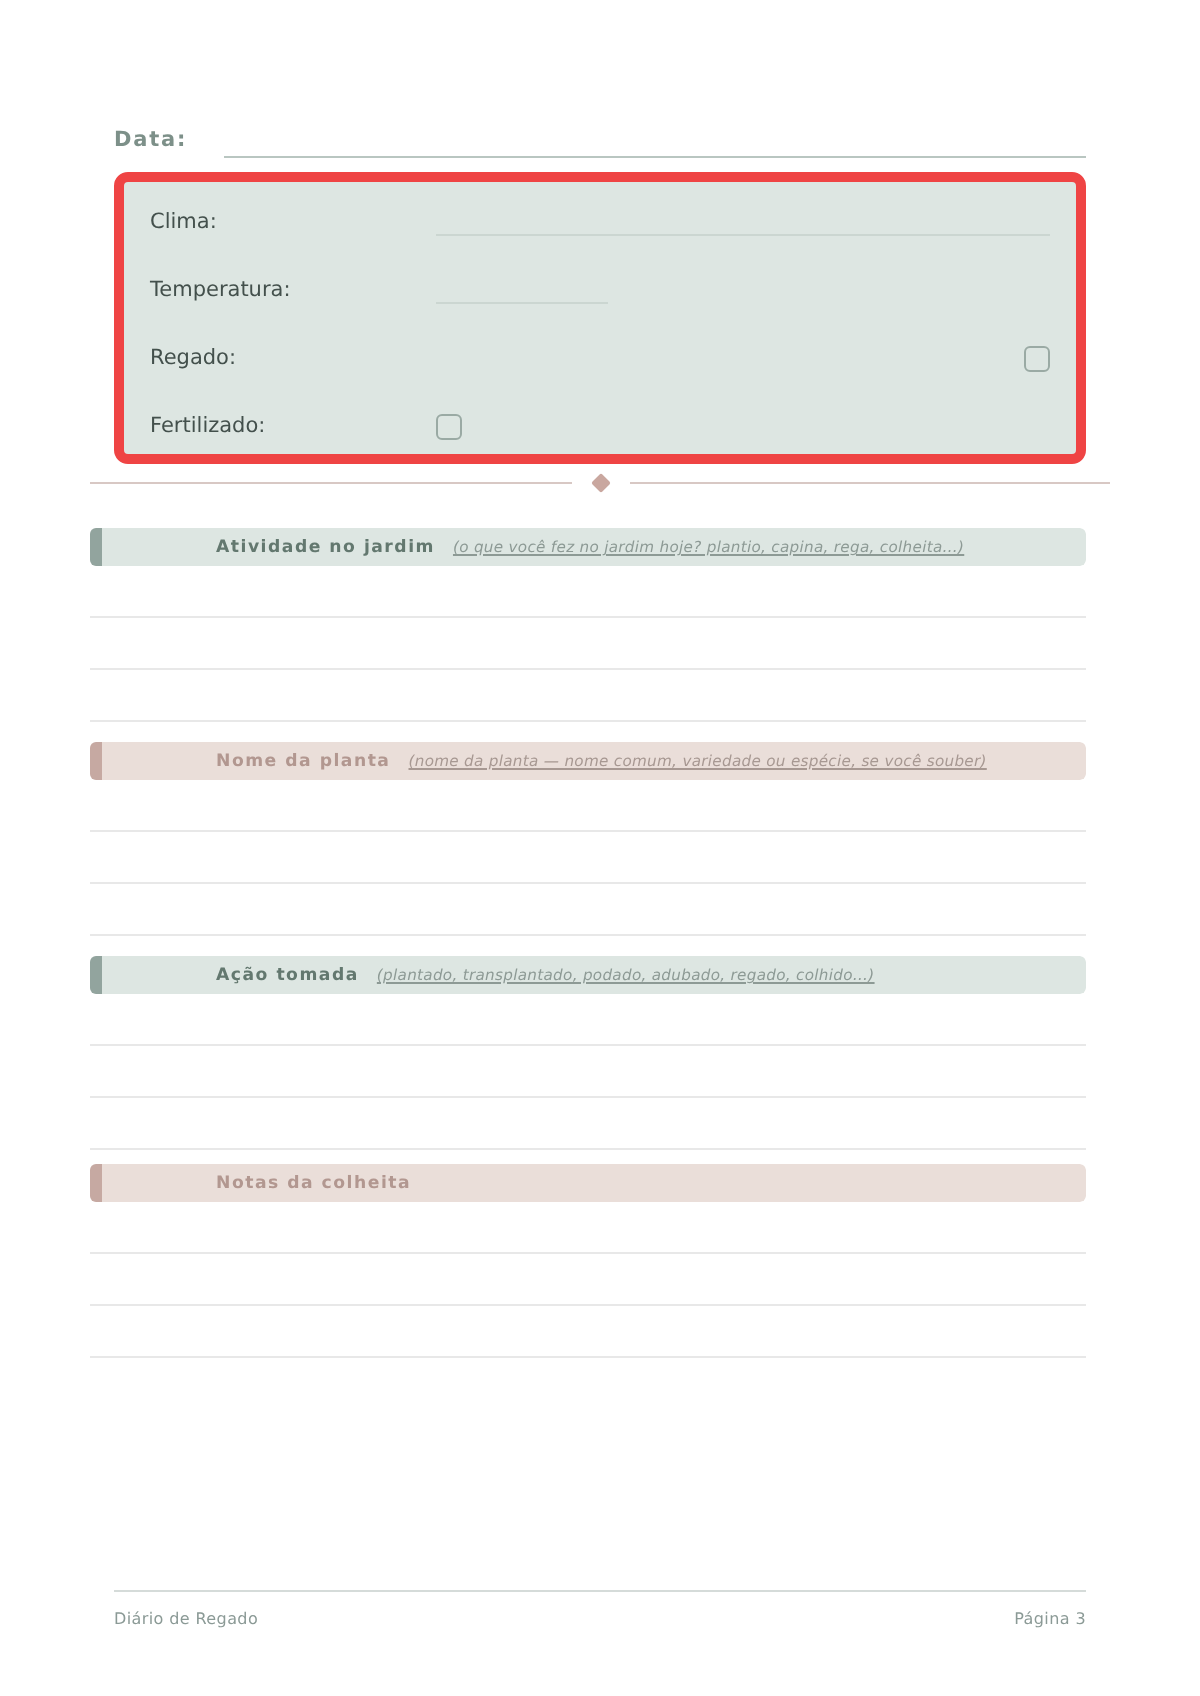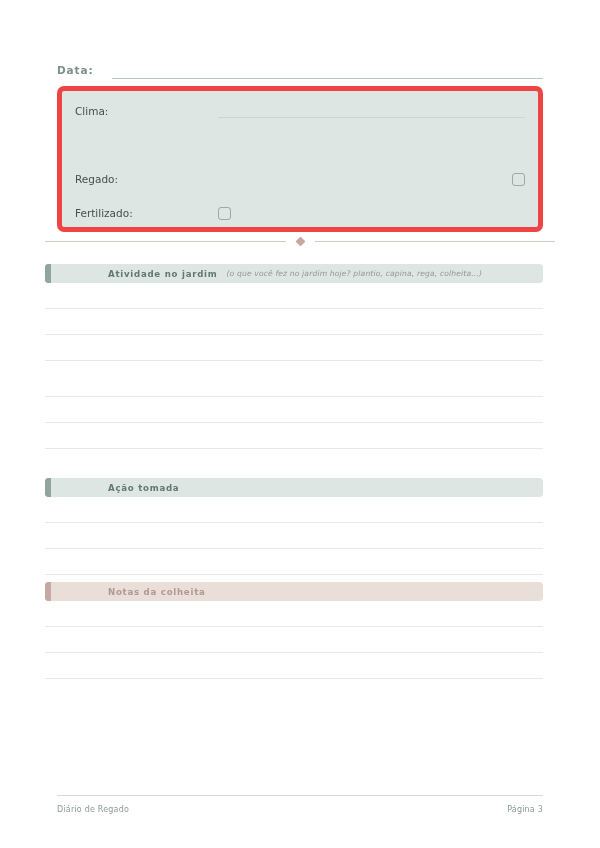--- a/index.html
+++ b/index.html
@@ -156,20 +156,21 @@
     letter-spacing: 0.75px;
     white-space: nowrap;
     margin-left: 43px;
   }
   .sec-hint {
     font-size: 7.6px;
     font-style: italic;
     letter-spacing: 0.15px;
     margin-left: 9px;
     white-space: nowrap;
+    text-decoration: underline;
   }
 
   
   .sec-green .sec-bar { background: #92a49e; }
   .sec-green .sec-fill { background: #dde6e2; }
   .sec-green .sec-title { color: #63786f; }
   .sec-green .sec-hint { color: #8d9a95; }
 
   
   .sec-rose .sec-bar { background: #c6a9a2; }
@@ -218,20 +219,24 @@
     <span class="date-line"></span>
   </div>
 
   <div class="info-box">
 
     <div class="info-row r1">
       <span class="info-label">Clima:</span>
       <span class="info-line wide"></span>
     </div>
 
+    <div class="info-row r2">
+      <span class="info-label">Temperatura:</span>
+      <span class="info-line short"></span>
+    </div>
 
     <div class="info-row r3">
       <span class="info-label">Regado:</span>
       <span class="checkbox"></span>
     </div>
 
     <div class="info-row r4">
       <span class="info-label">Fertilizado:</span>
       <span class="checkbox"></span>
     </div>
@@ -253,32 +258,40 @@
       </span>
     </div>
     <div class="sec-lines">
         <div class="write-line"></div>
         <div class="write-line"></div>
         <div class="write-line"></div>
       </div>
   </div>
 
   <div class="section sec-rose" id="section-1" style="top: 371px;">
+    <div class="sec-header">
+      <span class="sec-bar"></span>
+      <span class="sec-fill">
+        <span class="sec-title">Nome da planta</span>
+        <span class="sec-hint">(nome da planta — nome comum, variedade ou espécie, se você souber)</span>
+      </span>
+    </div>
     <div class="sec-lines">
         <div class="write-line"></div>
         <div class="write-line"></div>
         <div class="write-line"></div>
       </div>
   </div>
 
   <div class="section sec-green" id="section-2" style="top: 478px;">
     <div class="sec-header">
       <span class="sec-bar"></span>
       <span class="sec-fill">
         <span class="sec-title">Ação tomada</span>
+        <span class="sec-hint">(plantado, transplantado, podado, adubado, regado, colhido…)</span>
       </span>
     </div>
     <div class="sec-lines">
         <div class="write-line"></div>
         <div class="write-line"></div>
         <div class="write-line"></div>
       </div>
   </div>
 
   <div class="section sec-rose" id="section-3" style="top: 582px;">

